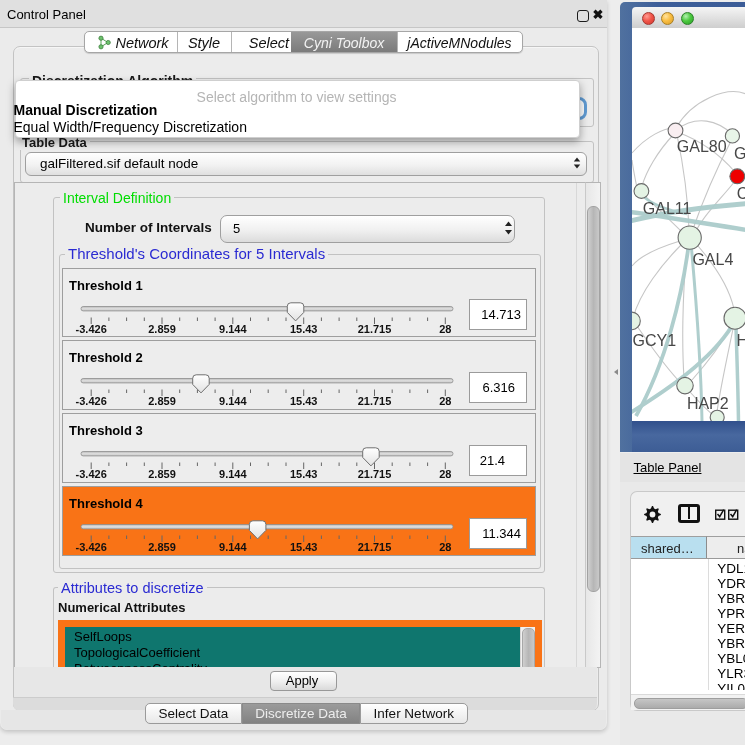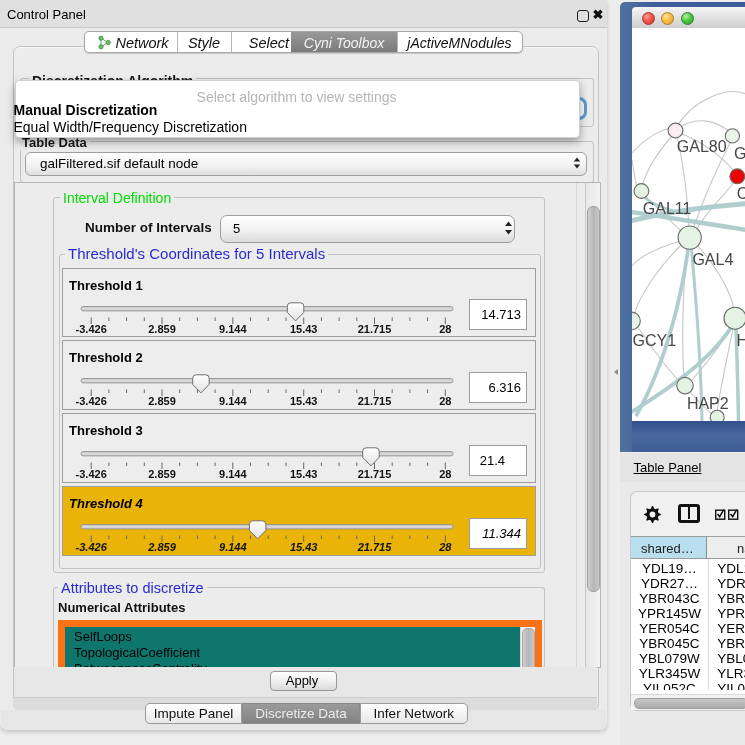--- a/index.html
+++ b/index.html
@@ -156,21 +156,21 @@
       <line x1="364.6" y1="48.5" x2="364.6" y2="52" stroke="#666" stroke-width="1"></line>
       <line x1="382.3" y1="48.5" x2="382.3" y2="55" stroke="#666" stroke-width="1"></line>
       <text x="28.2" y="64" font-size="11" font-weight="bold" text-anchor="middle" fill="#111">-3.426</text>
       <text x="99.0" y="64" font-size="11" font-weight="bold" text-anchor="middle" fill="#111">2.859</text>
       <text x="169.8" y="64" font-size="11" font-weight="bold" text-anchor="middle" fill="#111">9.144</text>
       <text x="240.7" y="64" font-size="11" font-weight="bold" text-anchor="middle" fill="#111">15.43</text>
       <text x="311.5" y="64" font-size="11" font-weight="bold" text-anchor="middle" fill="#111">21.715</text>
       <text x="382.3" y="64" font-size="11" font-weight="bold" text-anchor="middle" fill="#111">28</text>
       <path d="M 129.7 37.3 Q 129.7 33.8 133.2 33.8 L 142.7 33.8 Q 146.2 33.8 146.2 37.3 L 146.2 43.4 L 138.0 51.9 L 129.7 43.4 Z" fill="url(#th2)" stroke="#6f6f6f" stroke-width="1"></path>
     </svg>
-    <div class="abs" style="left:406px;top:30.5px;width:58px;height:31px;border:1px solid #9b9b9b;background:#fff;box-sizing:border-box;font-size:13px;color:#000;text-align:right;line-height:29px;padding-right:5px;">6.316</div>
+    <div class="abs" style="left:406px;top:30.5px;width:58px;height:31px;border:1px solid #9b9b9b;background:#fff;box-sizing:border-box;font-size:13px;color:#000;text-align:right;line-height:29px;padding-right:11px;">6.316</div>
   </div>
   <div class="abs" style="left:47px;top:230.3px;width:472px;height:67.5px;border:1px solid #9e9e9e;background:#ededed;">
     <div class="abs bold" style="left:6px;top:9px;font-size:13px;color:#000;">Threshold 3</div>
     <svg class="abs" style="left:0;top:0;" width="472" height="67.5" viewBox="0 0 472 67.5">
       <defs>
         <linearGradient id="tg3" x1="0" y1="0" x2="0" y2="1">
           <stop offset="0" stop-color="#b9b9b9"></stop>
             <stop offset="0.5" stop-color="#dedede"></stop>
             <stop offset="1" stop-color="#c6c6c6"></stop>
         </linearGradient>
@@ -204,21 +204,21 @@
       <text x="28.2" y="64" font-size="11" font-weight="bold" text-anchor="middle" fill="#111">-3.426</text>
       <text x="99.0" y="64" font-size="11" font-weight="bold" text-anchor="middle" fill="#111">2.859</text>
       <text x="169.8" y="64" font-size="11" font-weight="bold" text-anchor="middle" fill="#111">9.144</text>
       <text x="240.7" y="64" font-size="11" font-weight="bold" text-anchor="middle" fill="#111">15.43</text>
       <text x="311.5" y="64" font-size="11" font-weight="bold" text-anchor="middle" fill="#111">21.715</text>
       <text x="382.3" y="64" font-size="11" font-weight="bold" text-anchor="middle" fill="#111">28</text>
       <path d="M 299.7 37.3 Q 299.7 33.8 303.2 33.8 L 312.7 33.8 Q 316.2 33.8 316.2 37.3 L 316.2 43.4 L 307.9 51.9 L 299.7 43.4 Z" fill="url(#th3)" stroke="#6f6f6f" stroke-width="1"></path>
     </svg>
     <div class="abs" style="left:406px;top:30.5px;width:58px;height:31px;border:1px solid #9b9b9b;background:#fff;box-sizing:border-box;font-size:13px;color:#000;text-align:right;line-height:29px;padding-right:21px;">21.4</div>
   </div>
-  <div class="abs" style="left:47px;top:303.3px;width:472px;height:67.5px;border:1px solid #9e9e9e;background:#eab308;font-style:italic;">
+  <div class="abs" style="left:47px;top:303.3px;width:472px;height:67.5px;border:1px solid #9e9e9e;background:#f97316;">
     <div class="abs bold" style="left:6px;top:9px;font-size:13px;color:#000;">Threshold 4</div>
     <svg class="abs" style="left:0;top:0;" width="472" height="67.5" viewBox="0 0 472 67.5">
       <defs>
         <linearGradient id="tg4" x1="0" y1="0" x2="0" y2="1">
           <stop offset="0" stop-color="#b9b9b9"></stop>
             <stop offset="0.5" stop-color="#dedede"></stop>
             <stop offset="1" stop-color="#c6c6c6"></stop>
         </linearGradient>
         <linearGradient id="th4" x1="0" y1="0" x2="0" y2="1">
           <stop offset="0" stop-color="#ffffff"></stop>
@@ -276,21 +276,21 @@
 <div class="abs" style="left:269.5px;top:671px;width:65px;height:17.5px;border:1px solid #989898;border-radius:4px;background:linear-gradient(#ffffff,#f0f0f0 50%,#dadada);"></div>
 <div class="abs" style="left:269.5px;top:673px;width:65px;text-align:center;font-size:13px;color:#000;">Apply</div>
 
 <div class="abs" style="left:13px;top:697px;width:584px;height:12.5px;background:#dcdcdc;border-radius:0 0 7px 7px;border-top:1px solid #cccccc;"></div>
 
 <div class="abs" style="left:1px;top:709.5px;width:605px;height:20.5px;background:#e6e6e6;border-radius:0 0 7px 7px;"></div>
 
 <div class="abs" style="left:145px;top:703px;width:97px;height:21px;background:linear-gradient(#ffffff,#e8e8e8);border:1px solid #9a9a9a;border-radius:5px 0 0 5px;box-sizing:border-box;"></div>
 <div class="abs" style="left:242px;top:703px;width:118px;height:21px;background:linear-gradient(#9b9b9b,#828282);border:1px solid #8a8a8a;box-sizing:border-box;"></div>
 <div class="abs" style="left:360px;top:703px;width:107.5px;height:21px;background:linear-gradient(#ffffff,#e8e8e8);border:1px solid #9a9a9a;border-radius:0 5px 5px 0;box-sizing:border-box;"></div>
-<div class="abs" style="left:145px;top:705.5px;width:97px;text-align:center;font-size:13.5px;color:#111;">Impute Panel</div>
+<div class="abs" style="left:145px;top:705.5px;width:97px;text-align:center;font-size:13.5px;color:#111;">Select Data</div>
 <div class="abs" style="left:242px;top:705.5px;width:118px;text-align:center;font-size:13.5px;color:#ededed;">Discretize Data</div>
 <div class="abs" style="left:360px;top:705.5px;width:107.5px;text-align:center;font-size:13.5px;color:#111;">Infer Network</div>
 
 <div class="abs" style="left:614px;top:368.5px;width:0;height:0;border-top:3px solid transparent;border-bottom:3px solid transparent;border-right:4px solid #8a8a8a;"></div>
 
 <div class="abs" style="left:619.5px;top:1.5px;width:126px;height:450.5px;background:linear-gradient(90deg,#50719f,#3d5e99 30%,#3b5c97);border-radius:5px 0 0 0;"></div>
 <div class="abs" style="left:631.5px;top:421px;width:114px;height:31px;background:linear-gradient(#31508c,#48689f 45%,#3d5d95);"></div>
 
 <div class="abs" style="left:631.5px;top:7px;width:113.5px;height:20.5px;background:linear-gradient(#f5f5f5,#cecece);border-bottom:1px solid #8e8e8e;border-radius:4px 0 0 0;"></div>
 <div class="abs" style="left:641.5px;top:11.5px;width:11px;height:11px;border-radius:50%;background:radial-gradient(circle at 35% 30%,#ff9c93,#f1564a 45%,#d0352c);border:0.8px solid #a33730;"></div>
@@ -373,21 +373,20 @@
 
 <div class="abs" style="left:631.4px;top:535.5px;width:76px;height:23px;background:#b9dfef;border-top:1px solid #9f9f9f;border-right:1px solid #8c8c8c;box-sizing:border-box;"></div>
 <div class="abs" style="left:707.4px;top:535.5px;width:37.6px;height:23px;background:#ededed;border-top:1px solid #9f9f9f;box-sizing:border-box;"></div>
 <div class="abs" style="left:641px;top:540.5px;width:76px;font-size:13px;color:#222;">shared…</div>
 <div class="abs" style="left:737px;top:540.5px;font-size:13px;color:#222;">na…</div>
 <div class="abs" style="left:631.4px;top:558px;width:113.6px;height:1px;background:#9a9a9a;"></div>
 
 <div class="abs" style="left:631.4px;top:559px;width:113.6px;height:134.5px;background:#fff;">
     <div class="abs" style="left:0;top:0;width:113.6px;height:131px;overflow:hidden;">
   <div class="abs" style="left:76.9px;top:0;width:1px;height:135px;background:#dcdcdc;"></div>
-  <div class="abs" style="left:0;top:1.5px;width:76px;text-align:center;font-size:13.5px;line-height:15px;color:#000;">YDL19…<br>YDR27…<br>YBR043C<br>YPR145W<br>YER054C<br>YBR045C<br>YBL079W<br>YLR345W<br>YIL052C</div>
   <div class="abs" style="left:85.9px;top:1.5px;width:60px;font-size:13.5px;line-height:15px;color:#000;">YDL1<br>YDR2<br>YBR0<br>YPR1<br>YER0<br>YBR0<br>YBL0<br>YLR3<br>YIL0</div>
     </div>
 </div>
 
 <div class="abs" style="left:631.4px;top:694px;width:113.6px;height:15px;background:#f2f2f2;border-top:1px solid #dadada;"></div>
 <div class="abs" style="left:633.6px;top:697.5px;width:112px;height:9px;background:linear-gradient(#c6c6c6,#ababab);border:1px solid #9e9e9e;border-radius:5px;"></div>
 
 <div class="abs" style="left:15.3px;top:80px;width:562.5px;height:55.5px;background:#ffffff;border:1px solid #cfcfcf;border-radius:4px;box-shadow:0 4px 8px rgba(0,0,0,0.35);z-index:50;"></div>
 <div class="abs" style="left:15.3px;top:89px;width:562.5px;text-align:center;font-size:14px;color:#b5b5b5;z-index:51;">Select algorithm to view settings</div>
 <div class="abs bold" style="left:13.5px;top:102px;font-size:14px;color:#000;z-index:51;">Manual Discretization</div>

